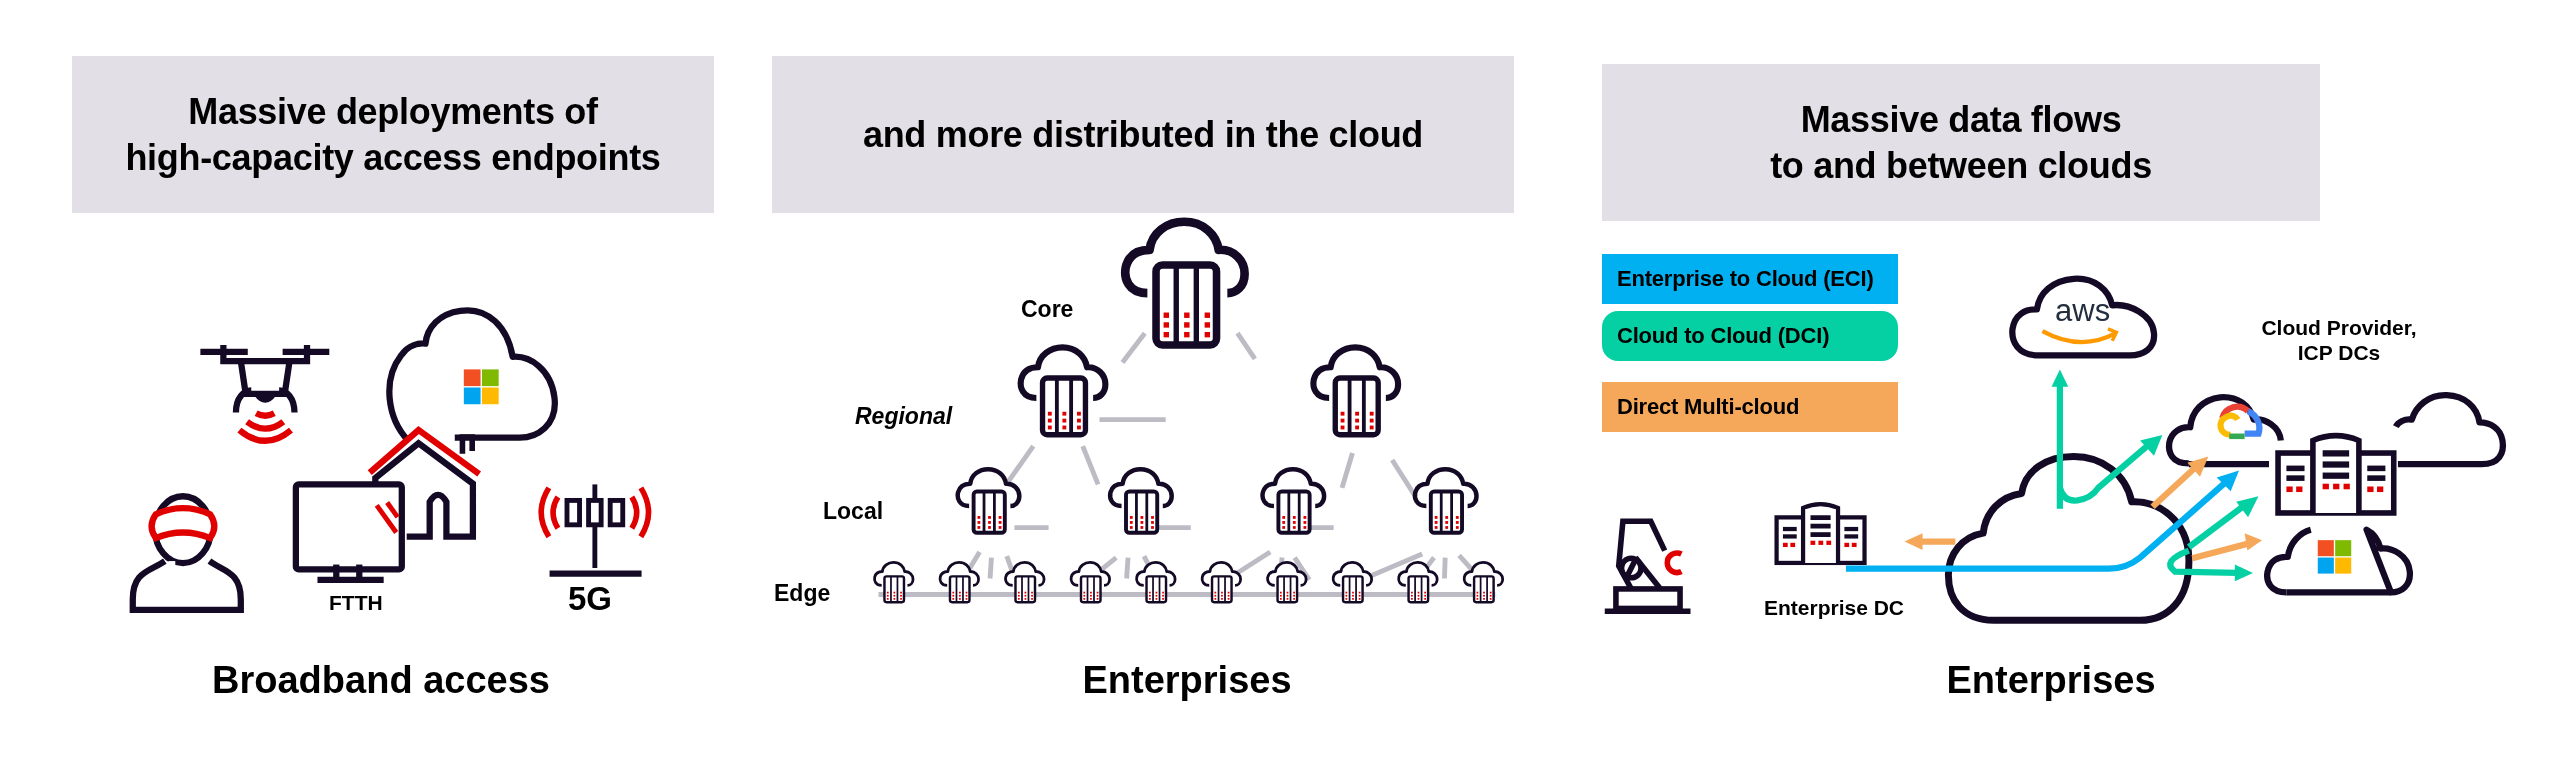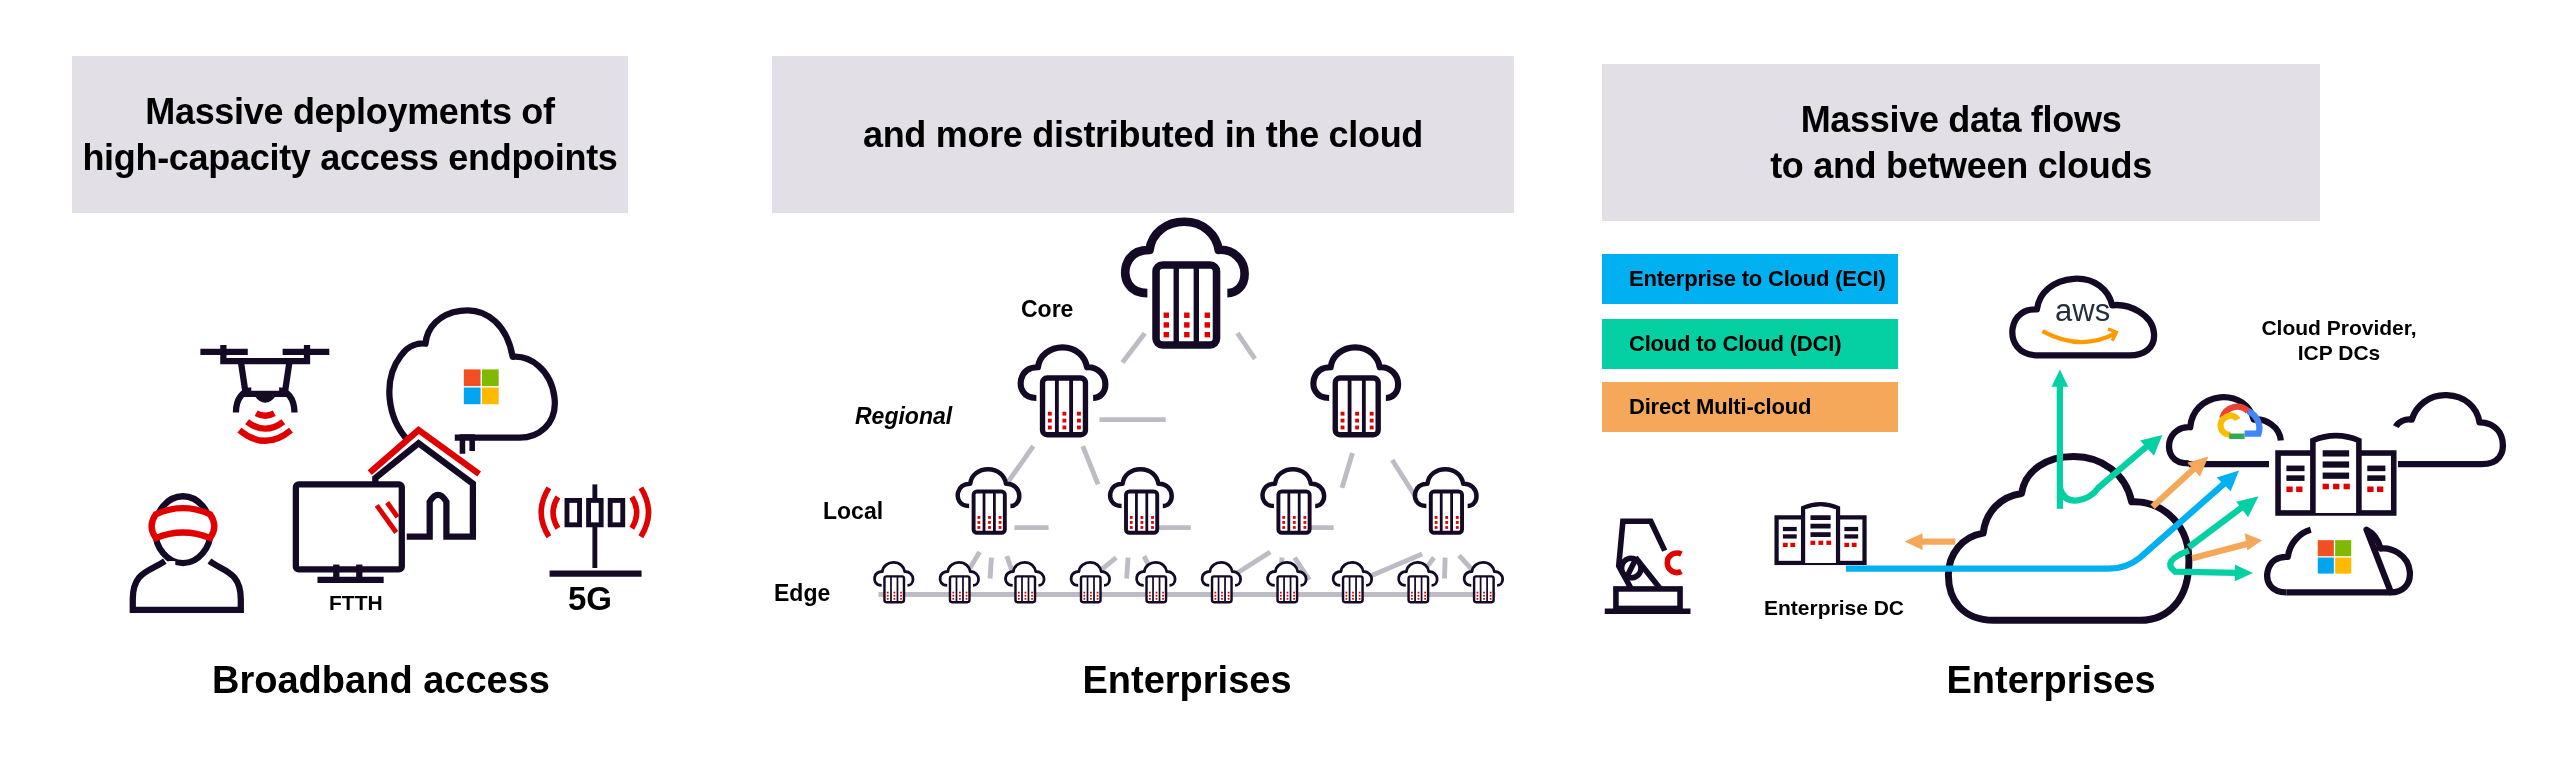--- a/index.html
+++ b/index.html
@@ -4,27 +4,27 @@
 <style>
   html, body { margin:0; padding:0; background:#ffffff; }
   body { width:2576px; height:759px; position:relative; overflow:hidden;
          font-family:"Liberation Sans", "DejaVu Sans", sans-serif; color:#000; }
   .header { position:absolute; top:56px; height:157px; background:#e2e0e6;
             display:flex; align-items:center; justify-content:center; text-align:center; }
   .header .txt { font-size:36px; font-weight:700; line-height:46px; letter-spacing:-0.3px; }
   .caption { position:absolute; top:659px; font-size:38px; font-weight:700; text-align:center; }
   .lbl { position:absolute; font-weight:700; white-space:nowrap; }
   .legend-box { position:absolute; left:1602px; width:296px; height:50px; display:flex; align-items:center; }
-  .legend-box span { font-size:22px; font-weight:700; padding-left:27px; letter-spacing:-0.2px; }
+  .legend-box span { font-size:22px; font-weight:700; padding-left:15px; letter-spacing:-0.2px; }
   svg.layer { position:absolute; left:0; top:0; }
 </style>
 </head>
 <body>
 
-<div class="header" style="left:72px;width:556px;">
+<div class="header" style="left:72px;width:642px;">
   <div class="txt">
     <div>Massive deployments of</div>
     <div>high-capacity access endpoints</div>
   </div>
 </div>
 <div class="header" style="left:772px;width:742px;">
   <div class="txt">
     <div>and more distributed in the cloud</div>
   </div>
 </div>
@@ -275,21 +275,21 @@
 <div class="lbl" style="left:568px;top:580px;font-size:33px;">5G</div>
 
 <div class="lbl" style="left:1021px;top:296px;font-size:23px;">Core</div>
 <div class="lbl" style="left:855px;top:403px;font-size:23px;font-style:italic;">Regional</div>
 <div class="lbl" style="left:823px;top:498px;font-size:23px;">Local</div>
 <div class="lbl" style="left:774px;top:580px;font-size:23px;">Edge</div>
 
 <div class="legend-box" style="top:254px;background:#00b0f0;">
   <span>Enterprise to Cloud (ECI)</span>
 </div>
-<div class="legend-box" style="top:319px;background:#05d0a4;">
+<div class="legend-box" style="top:311px;background:#05d0a4;border-radius:16px;">
   <span>Cloud to Cloud (DCI)</span>
 </div>
 <div class="legend-box" style="top:382px;background:#f5a85a;">
   <span>Direct Multi-cloud</span>
 </div>
 
 <div class="lbl" style="left:2055px;top:293px;font-size:31px;color:#232f3e;font-weight:400;">aws</div>
 <div class="lbl" style="left:2259px;top:315px;font-size:21px;text-align:center;width:160px;line-height:25px;">
   <div>Cloud Provider,</div>
   <div>ICP DCs</div>

